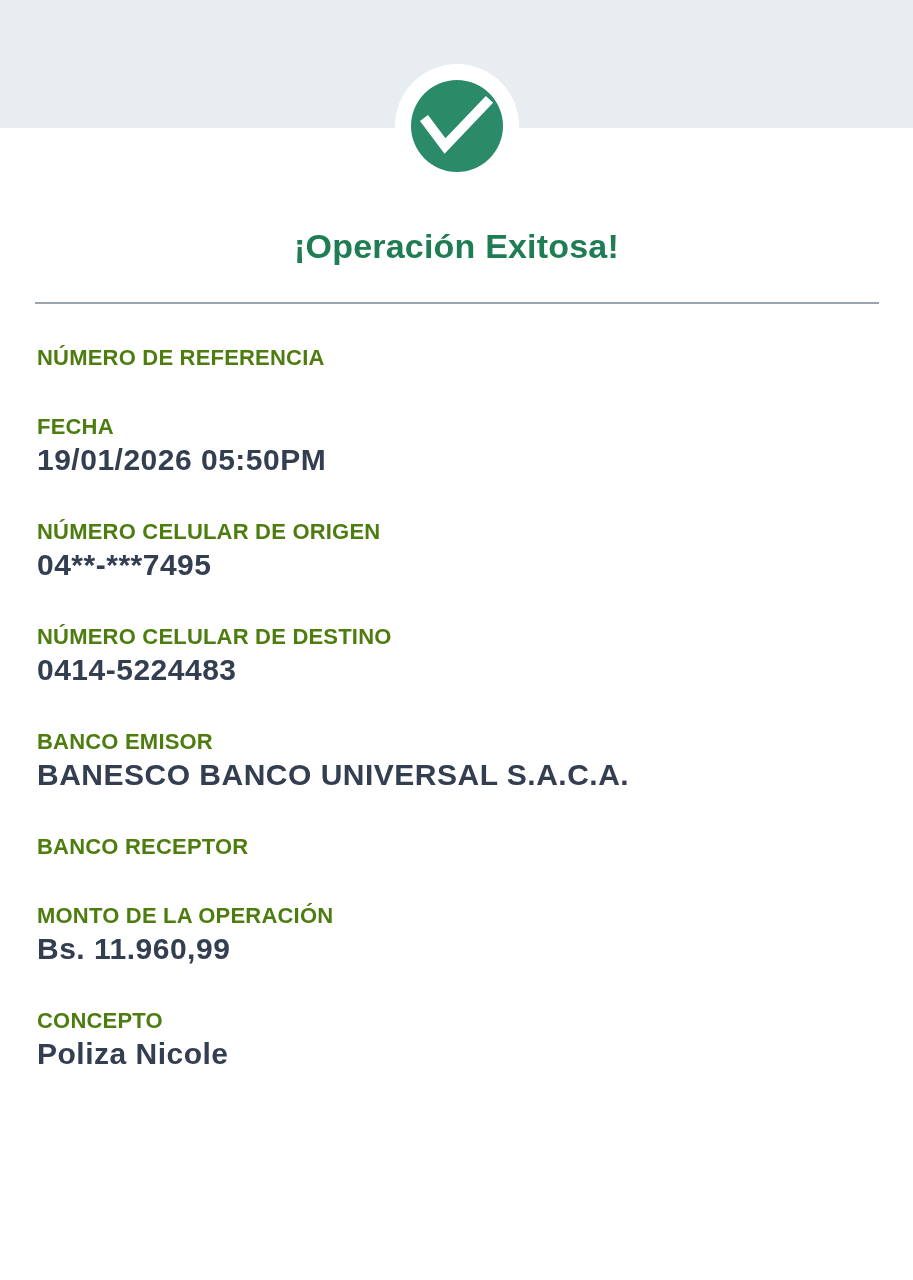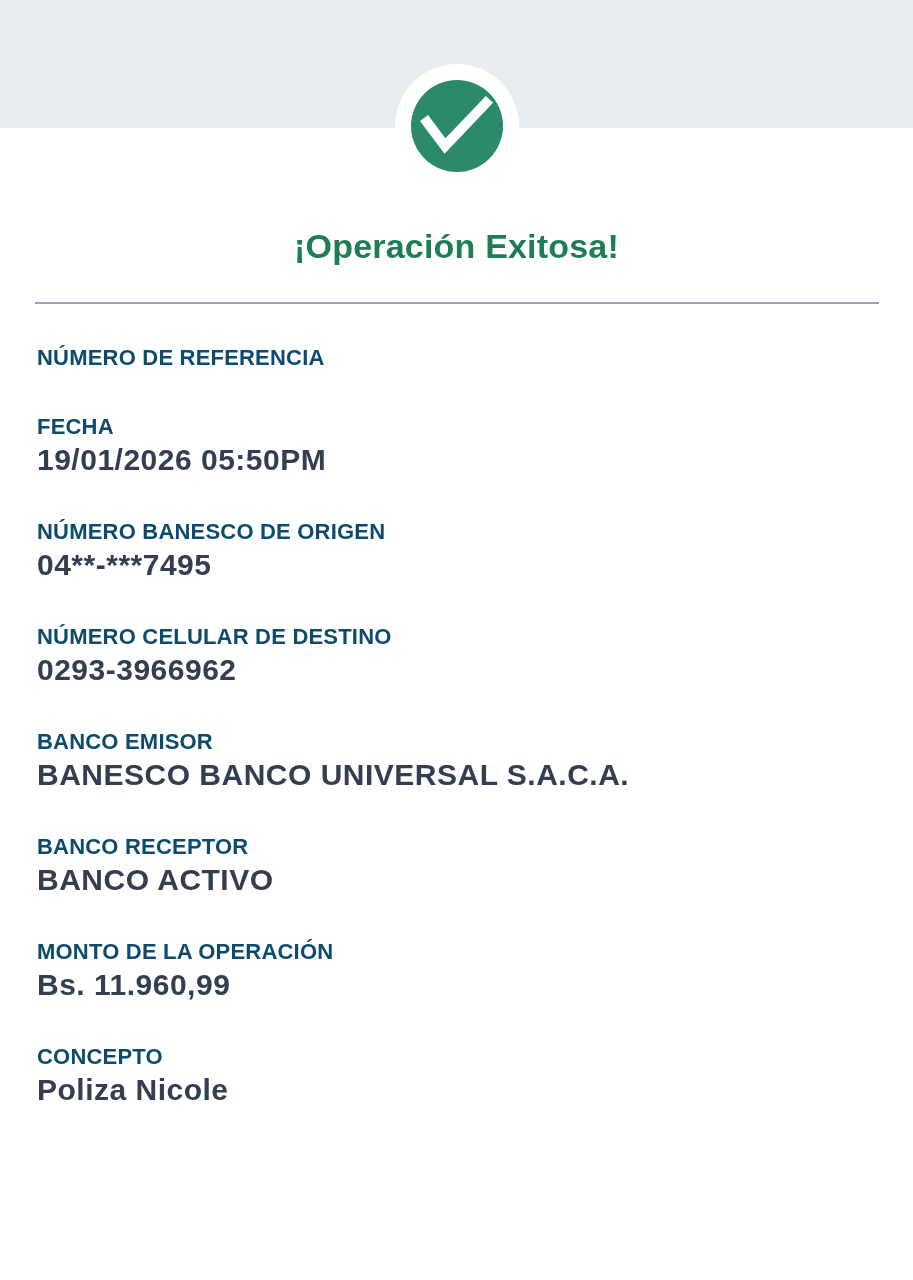--- a/index.html
+++ b/index.html
@@ -68,21 +68,21 @@
     margin-top: 39px;
     padding: 0 37px;
   }
   .field {
     margin-bottom: 39px;
   }
   .field-label {
     font-size: 22px;
     line-height: 30px;
     font-weight: 700;
-    color: #0c4a6e;
+    color: #4d7c0f;
     letter-spacing: 0.2px;
   }
   .field-value {
     font-size: 30px;
     line-height: 36px;
     font-weight: 700;
     color: #333e51;
     letter-spacing: 0.5px;
   }
 </style>
@@ -110,38 +110,37 @@
     <div class="field">
       <div class="field-label">NÚMERO DE REFERENCIA</div>
     </div>
 
     <div class="field">
       <div class="field-label">FECHA</div>
       <div class="field-value">19/01/2026 05:50PM</div>
     </div>
 
     <div class="field">
-      <div class="field-label">NÚMERO BANESCO DE ORIGEN</div>
+      <div class="field-label">NÚMERO CELULAR DE ORIGEN</div>
       <div class="field-value">04**-***7495</div>
     </div>
 
     <div class="field">
       <div class="field-label">NÚMERO CELULAR DE DESTINO</div>
-      <div class="field-value">0293-3966962</div>
+      <div class="field-value">0414-5224483</div>
     </div>
 
 
     <div class="field">
       <div class="field-label">BANCO EMISOR</div>
       <div class="field-value">BANESCO BANCO UNIVERSAL S.A.C.A.</div>
     </div>
 
     <div class="field">
       <div class="field-label">BANCO RECEPTOR</div>
-      <div class="field-value">BANCO ACTIVO</div>
     </div>
 
     <div class="field">
       <div class="field-label">MONTO DE LA OPERACIÓN</div>
       <div class="field-value">Bs. 11.960,99</div>
     </div>
 
     <div class="field">
       <div class="field-label">CONCEPTO</div>
       <div class="field-value">Poliza Nicole</div>

